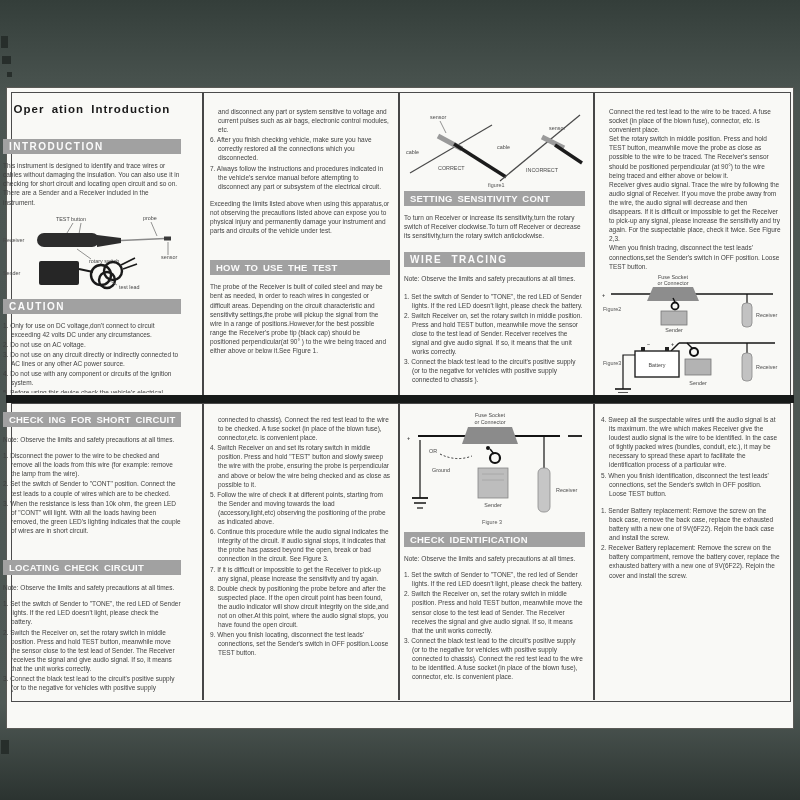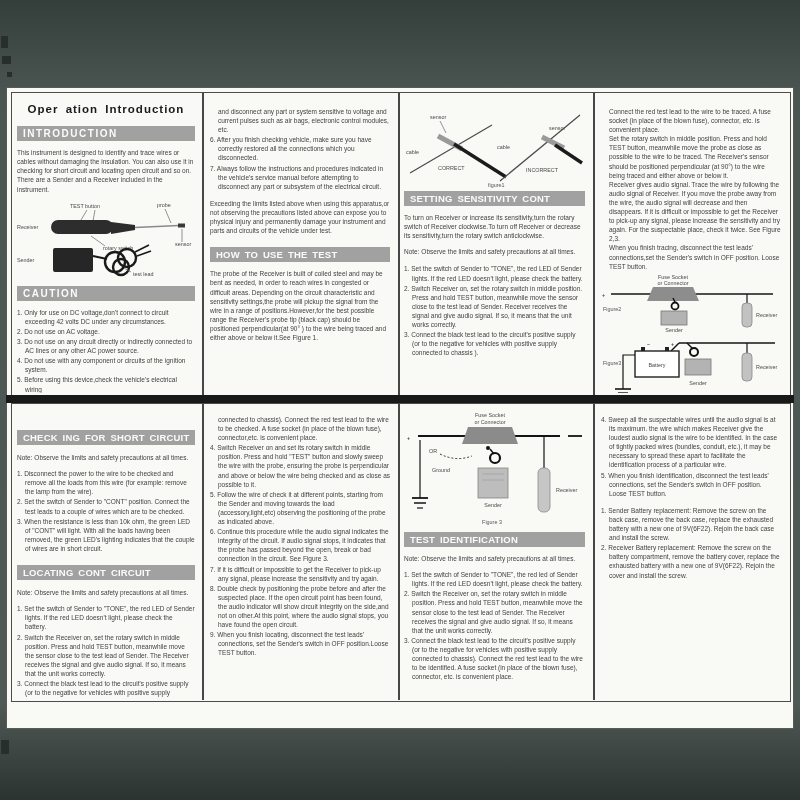--- a/index.html
+++ b/index.html
@@ -10,36 +10,36 @@
   .doc{position:absolute;left:6px;top:87px;width:788px;height:642px;background:#f9f9f6;
        box-shadow:0 0 0 1px #5a5a56 inset}
   .frame{position:absolute;border:1px solid #4c4c4c}
   .frame.ft{left:11px;top:92px;width:778px;height:303px}
   .frame.fb{left:11px;top:403px;width:778px;height:297px}
   .divband{position:absolute;left:6px;top:395px;width:788px;height:8px;background:#16191 8;background:#171a19}
   .vline{position:absolute;width:2px;background:#474747}
   .v1{left:202px}.v2{left:398px}.v3{left:593px}
   .vt{top:93px;height:302px}.vb{top:404px;height:296px}
   .col{position:absolute;overflow:hidden;color:#3f3f3f;font-size:6.5px;line-height:9.1px}
-  .c1{left:17px;width:178px}.c2{left:210px;width:180px}
+  .c1{left:3px;width:178px}.c2{left:210px;width:180px}
   .c3{left:404px;width:181px}.c4{left:601px;width:180px}
   .rt{top:97px;height:296px}.rb{top:408px;height:290px}
   .title{font-size:11.5px;font-weight:bold;text-align:center;letter-spacing:1px;
          word-spacing:3px;color:#1a1a1a;margin-top:8px}
   .banner{background:#a1a1a1;color:#fbfbfb;font-weight:bold;font-size:10px;
           padding:3px 4px 3px 6px;letter-spacing:1.5px;word-spacing:5px;
           white-space:nowrap;overflow:hidden}
   .banner.wide{letter-spacing:0.2px;word-spacing:2px;font-size:9.5px}
   .txt{margin-top:7px}
   .hang{padding-left:8px}
   .item{padding-left:8px;text-indent:-8px;margin-top:1px}
   .note{margin-top:7px}
-  .mt2{margin-top:2px}.mt4{margin-top:4px}.mt6{margin-top:22px}.mt7{margin-top:7px}
+  .mt2{margin-top:2px}.mt4{margin-top:4px}.mt6{margin-top:4px}.mt7{margin-top:7px}
   .mt8{margin-top:8px}.mt10{margin-top:10px}.mt12{margin-top:12px}
-  .mt13{margin-top:12px}
+  .mt13{margin-top:25px}
   svg{display:block}
   svg text{font-family:"Liberation Sans",sans-serif;fill:#4a4a4a;font-size:5.4px}
   svg text.cap{fill:#555}
 </style>
 </head>
 <body>
 
 <div class="mark" style="left:1px;top:36px;width:7px;height:12px"></div>
 <div class="mark" style="left:2px;top:56px;width:9px;height:8px"></div>
 <div class="mark" style="left:7px;top:72px;width:5px;height:5px"></div>
@@ -115,20 +115,21 @@
     <line x1="96" y1="82" x2="176" y2="16" stroke="#4a4a4a" stroke-width="1.2"></line>
     <line x1="138" y1="38" x2="160" y2="49" stroke="#9a9a9a" stroke-width="5"></line>
     <line x1="151" y1="46" x2="178" y2="64" stroke="#1c1c1c" stroke-width="3.4"></line>
     <text x="93" y="50">cable</text>
     <text x="145" y="31">sensor</text>
     <text x="122" y="73" font-size="6.2">INCORRECT</text>
     <text x="84" y="88" class="cap">figure1</text>
   </svg>
   <div class="banner wide mt2">SETTING SENSITIVITY CONT</div>
   <div class="txt">To turn on Receiver or increase its sensitivity,turn the rotary switch of Receiver clockwise.To turn off Receiver or decrease its sensitivity,turn the rotary switch anticlockwise.</div>
+  <div class="banner mt12">WIRE TRACING</div>
   <div class="note">Note: Observe the limits and safety precautions at all times.</div>
   <div class="item mt8">1. Set the switch of Sender to "TONE",  the red LED of Sender lights. If the red LED  doesn't light, please check the battery.</div>
   <div class="item">2. Switch Receiver on, set the rotary switch in middle position. Press and hold TEST button, meanwhile move the sensor close to the test lead of Sender. Receiver receives the signal and give audio signal. If so, it means that the unit works correctly.</div>
   <div class="item">3. Connect the black test lead to the circuit's positive supply (or to the negative for vehicles with positive supply connected to chassis ).</div>
 </div>
 
 <div class="col c4 rt">
   <div class="txt hang mt10">Connect the red test lead to the wire to be traced. A fuse socket (in place of the blown fuse), connector, etc. is convenient place.</div>
   <div class="hang">Set the rotary switch in middle position. Press and hold TEST button, meanwhile move the probe as close as possible to the wire to be traced. The Receiver's sensor should be positioned perpendicular (at 90°) to the wire being traced and either above or below it.</div>
   <div class="hang">Receiver gives audio signal. Trace the wire by following the audio signal of Receiver. If you move the probe away from the wire, the audio signal will decrease and then disappears. If it is difficult or impossible to get the Receiver to pick-up any signal, please increase the sensitivity and try again. For the suspectable place, check it twice. See Figure 2,3.</div>
@@ -171,21 +172,21 @@
     <text x="155" y="34" font-size="5">Receiver</text>
   </svg>
 </div>
 
 <div class="col c1 rb">
   <div class="banner wide mt6">CHECK ING FOR SHORT CIRCUIT</div>
   <div class="note mt8">Note: Observe the limits and safety precautions at all times.</div>
   <div class="item mt7">1. Disconnect the power to the wire to be checked and remove all the loads from this wire (for example: remove the lamp from the wire).</div>
   <div class="item">2. Set the switch of Sender to "CONT" position. Connect the test leads to a couple of wires which are to be checked.</div>
   <div class="item">3. When the resistance is less than 10k ohm, the green LED of "CONT" will light. With all the loads having been removed, the green LED's lighting indicates that the couple of wires are in short circuit.</div>
-  <div class="banner wide mt13">LOCATING CONT CIRCUIT</div>
+  <div class="banner wide mt13">LOCATING CHECK CIRCUIT</div>
   <div class="note mt8">Note: Observe the limits and safety precautions at all times.</div>
   <div class="item mt7">1. Set the switch of Sender to "TONE", the red LED of Sender lights. If the red LED doesn't light, please check the battery.</div>
   <div class="item">2. Switch the Receiver on, set the rotary switch in middle position. Press and hold TEST button, meanwhile move the sensor close to the test lead of Sender. The Receiver receives the signal and give audio signal. If so, it means that the unit works correctly.</div>
   <div class="item">3. Connect the black test lead to the circuit's positive supply (or to the negative for vehicles with positive supply</div>
 </div>
 
 <div class="col c2 rb">
   <div class="txt hang">connected to chassis). Connect the red test lead to the wire to be checked. A fuse socket (in place of the blown fuse), connector,etc. is convenient place.</div>
   <div class="item">4. Switch Receiver on and set its rotary switch in middle position. Press and hold  "TEST" button and slowly sweep the wire with the probe, ensuring the probe is perpendicular and above or below the wire being checked and as close as possible to it.</div>
   <div class="item">5. Follow the wire of check it at different points, starting from the Sender and moving towards the load  (accessory,light,etc) observing the positioning of the probe as indicated above.</div>
@@ -215,21 +216,21 @@
     <circle cx="91" cy="48" r="5" fill="none" stroke="#111" stroke-width="2.2"></circle>
     <rect x="74" y="58" width="30" height="30" fill="#bdbdbd" stroke="#858585" stroke-width="0.8"></rect>
     <line x1="78" y1="64" x2="100" y2="64" stroke="#a8a8a8" stroke-width="1"></line>
     <line x1="78" y1="70" x2="100" y2="70" stroke="#a8a8a8" stroke-width="1"></line>
     <text x="89" y="97" text-anchor="middle">Sender</text>
     <line x1="140" y1="26" x2="140" y2="58" stroke="#141414" stroke-width="1.2"></line>
     <rect x="134" y="58" width="12" height="44" rx="5" fill="#c6c6c6" stroke="#8a8a8a" stroke-width="0.8"></rect>
     <text x="152" y="82">Receiver</text>
     <text x="88" y="114" text-anchor="middle" font-size="5.6" class="cap">Figure 3</text>
   </svg>
-  <div class="banner wide mt4">TEST IDENTIFICATION</div>
+  <div class="banner wide mt4">CHECK IDENTIFICATION</div>
   <div class="note">Note: Observe the limits and safety precautions at all times.</div>
   <div class="item mt7">1. Set the switch of Sender to "TONE", the red led of Sender lights. If the red LED doesn't light, please check the battery.</div>
   <div class="item">2. Switch the Receiver on, set the rotary switch in middle position. Press and hold TEST button, meanwhile move the sensor close to the test lead of Sender. The Receiver receives the signal and give audio signal. If so, it means that the unit works correctly.</div>
   <div class="item">3. Connect the black test lead to the circuit's positive supply (or to the negative for vehicles with positive supply connected to chassis). Connect the red test lead to the wire to be identified. A fuse socket (in place of the blown fuse), connector, etc. is convenient place.</div>
 </div>
 
 <div class="col c4 rb">
   <div class="item mt7">4. Sweep all the suspectable wires until the audio signal is at its maximum. the wire which makes Receiver give the loudest audio signal is the wire to be identified. In the case of tightly packed wires (bundles, conduit, etc.), it may be necessary to spread these apart to facilitate the identification process of a particular wire.</div>
   <div class="item">5. When you finish identification, disconnect the test leads' connections, set the Sender's switch in OFF position. Loose TEST button.</div>
   <div class="item mt8">1. Sender Battery replacement: Remove the screw on the back case, remove the back case, replace the exhausted battery with a new one of 9V(6F22). Rejoin the back case and install the screw.</div>

